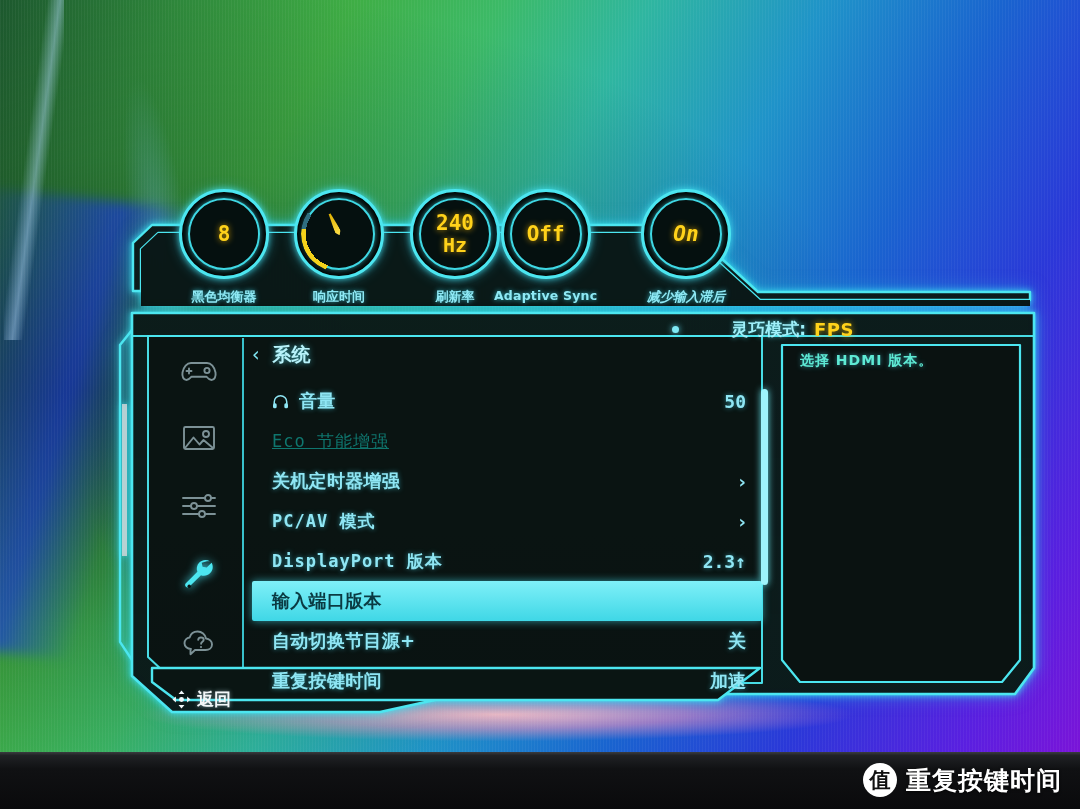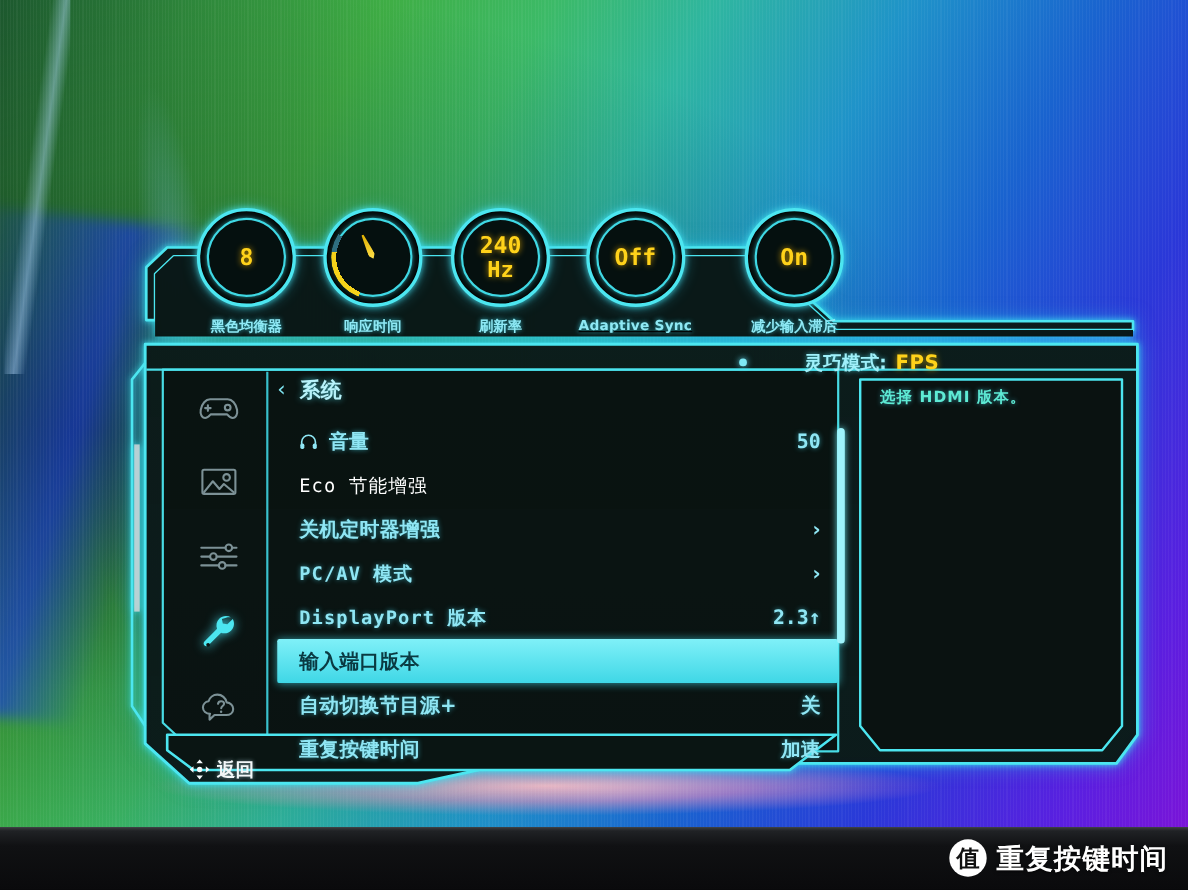--- a/index.html
+++ b/index.html
@@ -105,21 +105,21 @@
   .row{position:relative;height:40px;display:flex;align-items:center;justify-content:space-between;
     padding:0 16px 0 20px;gap:16px;}
   .row-left{display:flex;align-items:center;gap:10px;}
   .row-label{color:#8fe6f4;font-size:18px;font-weight:700;text-shadow:0 0 5px rgba(70,220,240,.6);
     white-space:nowrap;letter-spacing:.3px;}
   .row-label.mono{font-family:"DejaVu Sans Mono","Liberation Mono",monospace;font-size:17px;letter-spacing:1px;}
   .row-val{color:#8fe6f4;font-size:18px;font-weight:700;text-shadow:0 0 5px rgba(70,220,240,.6);
     font-family:"DejaVu Sans Mono","Liberation Mono",monospace;}
   .row-val.cn{font-family:"DejaVu Sans","Liberation Sans",sans-serif;}
   .chev{color:#8fe6f4;font-size:18px;font-weight:700;}
-  .row.disabled .row-label{color:#ffffff;text-shadow:none;font-weight:400;}
+  .row.disabled .row-label{color:#0f766e;text-shadow:none;font-weight:400;text-decoration:underline;}
   .row.selected{background:linear-gradient(180deg,#7ff0f8,#3fd7e6);
     box-shadow:0 0 8px rgba(70,230,245,.6);border-radius:2px;}
   .row.selected .row-label{color:#0a3a42;text-shadow:none;}
   .hp{width:17px;height:15px;flex:0 0 17px;}
 
   .scrollbar{position:absolute;left:761px;top:389px;width:7px;height:196px;border-radius:4px;
     background:#9ef3fb;box-shadow:0 0 7px rgba(110,240,250,.9);z-index:7;}
 
   .infotext{position:absolute;left:800px;top:352px;width:230px;color:#5eead4;font-size:14px;
     font-weight:700;letter-spacing:1px;text-shadow:0 0 5px rgba(70,220,240,.6);z-index:6;}
@@ -187,28 +187,28 @@
   <div class="dial-wrap" style="left:410px;top:189px;">
     <div class="dial">
       <div class="dial-val">
         <span>240</span>
         <span class="sub">Hz</span>
       </div>
     </div>
     <div class="dial-label">刷新率</div>
   </div>
 
-  <div class="dial-wrap" style="left:526px;top:189px;text-decoration:underline;">
+  <div class="dial-wrap" style="left:494px;top:189px;">
     <div class="dial">
       <div class="dial-val">Off</div>
     </div>
     <div class="dial-label en">Adaptive Sync</div>
   </div>
 
-  <div class="dial-wrap" style="left:677px;top:189px;">
+  <div class="dial-wrap" style="left:641px;top:189px;font-style:italic;">
     <div class="dial">
       <div class="dial-val">On</div>
     </div>
     <div class="dial-label">减少输入滞后</div>
   </div>
 
   <div class="mode-line">
     <span class="mode-dot"></span>
     <span class="mode-label">灵巧模式:</span>
     <span class="mode-value">FPS</span>

